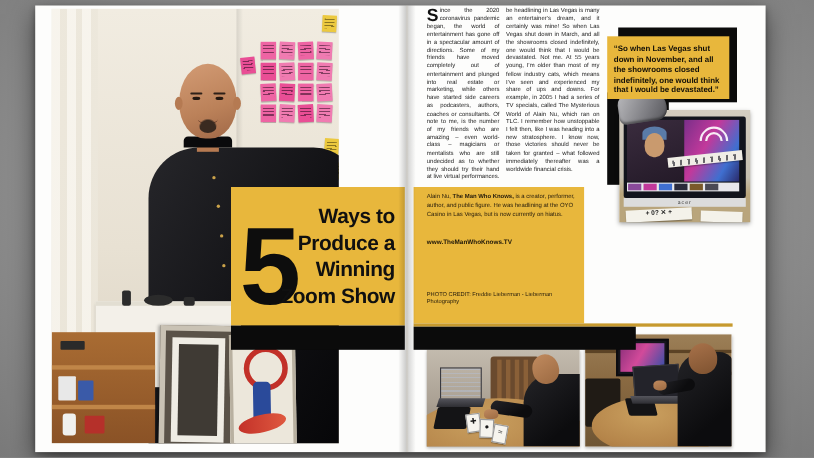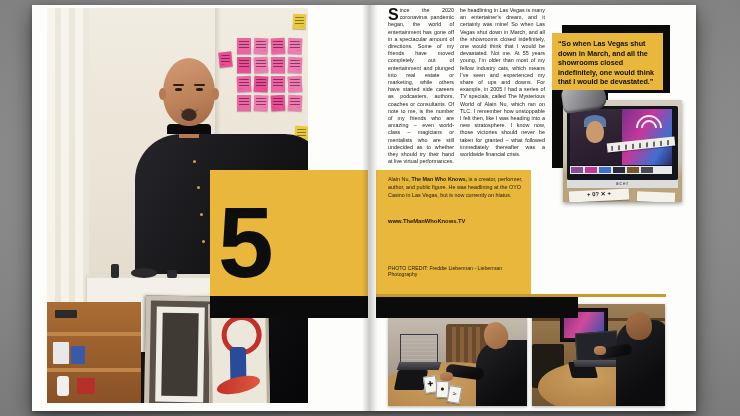--- a/index.html
+++ b/index.html
@@ -240,21 +240,21 @@
     <div class="abs bodycol col1">
       <p><span class="dropcap">S</span><span>ince the 2020 coronavirus pandemic began, the world of entertainment has gone off in a spectacular amount of directions. Some of my friends have moved completely out of entertainment and plunged into real estate or marketing, while others have started side careers as podcasters, authors, coaches or consultants. Of note to me, is the number of my friends who are amazing – even world-class – magicians or mentalists who are still undecided as to whether they should try their hand at live virtual performances.</span></p>
       <p>My pandemic life-disruption story happened after having moved in January from Washington, DC, to Las Vegas to start a residency five nights a week, headlining at the OYO Hotel and Casino. My show started to do well, and positive reviews on TripAdvisor were building at a nice pace. To</p>
     </div>
     <div class="abs bodycol col2">
       <p>be headlining in Las Vegas is many an entertainer’s dream, and it certainly was mine! So when Las Vegas shut down in March, and all the showrooms closed indefinitely, one would think that I would be devastated. Not me. At 55 years young, I’m older than most of my fellow industry cats, which means I’ve seen and experienced my share of ups and downs. For example, in 2005 I had a series of TV specials, called The Mysterious World of Alain Nu, which ran on TLC. I remember how unstoppable I felt then, like I was heading into a new stratosphere. I know now, those victories should never be taken for granted – what followed immediately thereafter was a worldwide financial crisis.</p>
     </div>
 
     <div class="abs quote-black"></div>
     <div class="abs quote-box yellow">
-      <span>“So when Las Vegas shut down in March, and all the showrooms closed indefinitely, one would think that I would be devastated.”</span>
+      <span>“So when Las Vegas shut down in November, and all the showrooms closed indefinitely, one would think that I would be devastated.”</span>
     </div>
     <div class="abs shadow-black2"></div>
 
     <div class="abs metal-hand"></div>
     <div class="abs photo-monitor">
       <div class="abs mon-bezel">
         <div class="abs mon-left">
           <div class="abs mon-wrap"></div>
           <div class="abs mon-face"></div>
         </div>
@@ -272,20 +272,26 @@
           <span class="thumb" style="background:#4a4a55;"></span>
         </div>
       </div>
       <div class="abs mon-chin">acer</div>
       <div class="abs desk-paper" style="left:6px;top:90px;width:60px;height:11px;transform:rotate(-3deg);">+ 0? ✕ +</div>
       <div class="abs desk-paper" style="left:74px;top:92px;width:38px;height:10px;transform:rotate(2deg);"></div>
     </div>
 
     <div class="abs yellow title-yellow">
       <div class="abs big-number">5</div>
+      <div class="abs title-lines">
+        <div>Ways to</div>
+        <div>Produce a</div>
+        <div>Winning</div>
+        <div>Zoom Show</div>
+      </div>
     </div>
     <div class="abs yellow cap-yellow">
       <div class="abs caption">
         <span>Alain Nu, </span><b>The Man Who Knows,</b><span> is a creator, performer, author, and public figure. He was headlining at the OYO Casino in Las Vegas, but is now currently on hiatus.</span>
       </div>
       <div class="abs website">www.TheManWhoKnows.TV</div>
       <div class="abs credit">PHOTO CREDIT: Freddie Lieberman - Lieberman Photography</div>
     </div>
     <div class="abs yellow-rule"></div>
     <div class="abs band-black band-l"></div>

